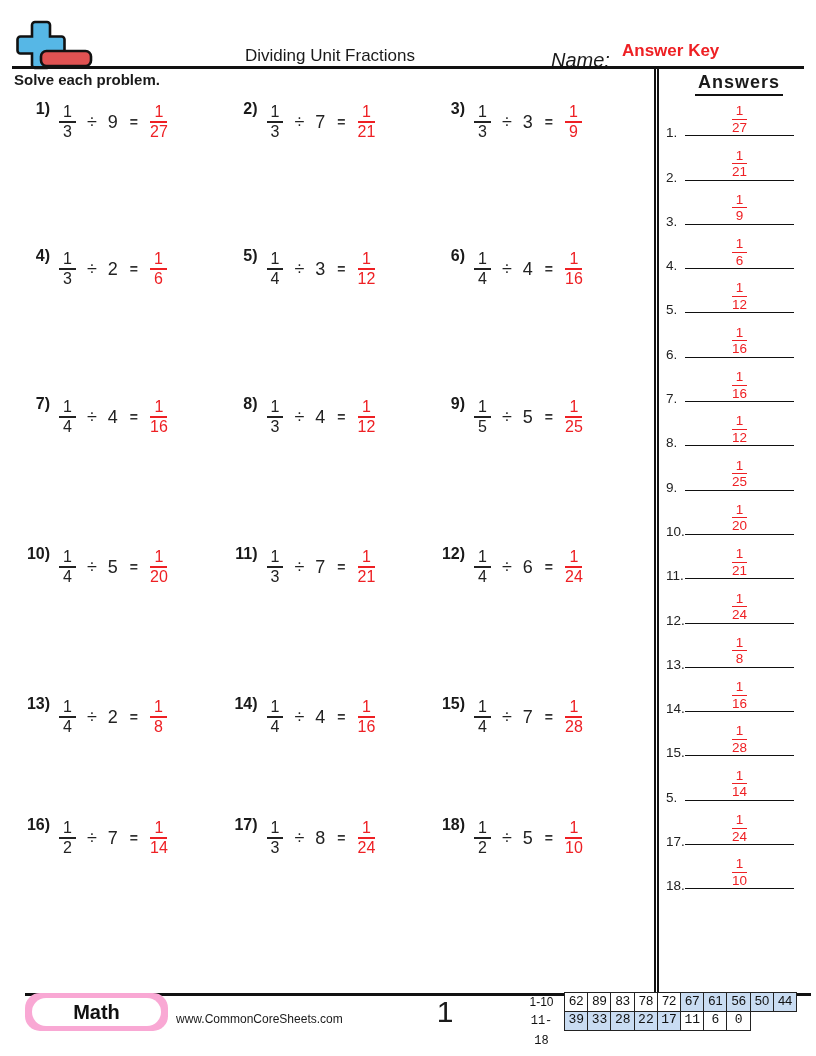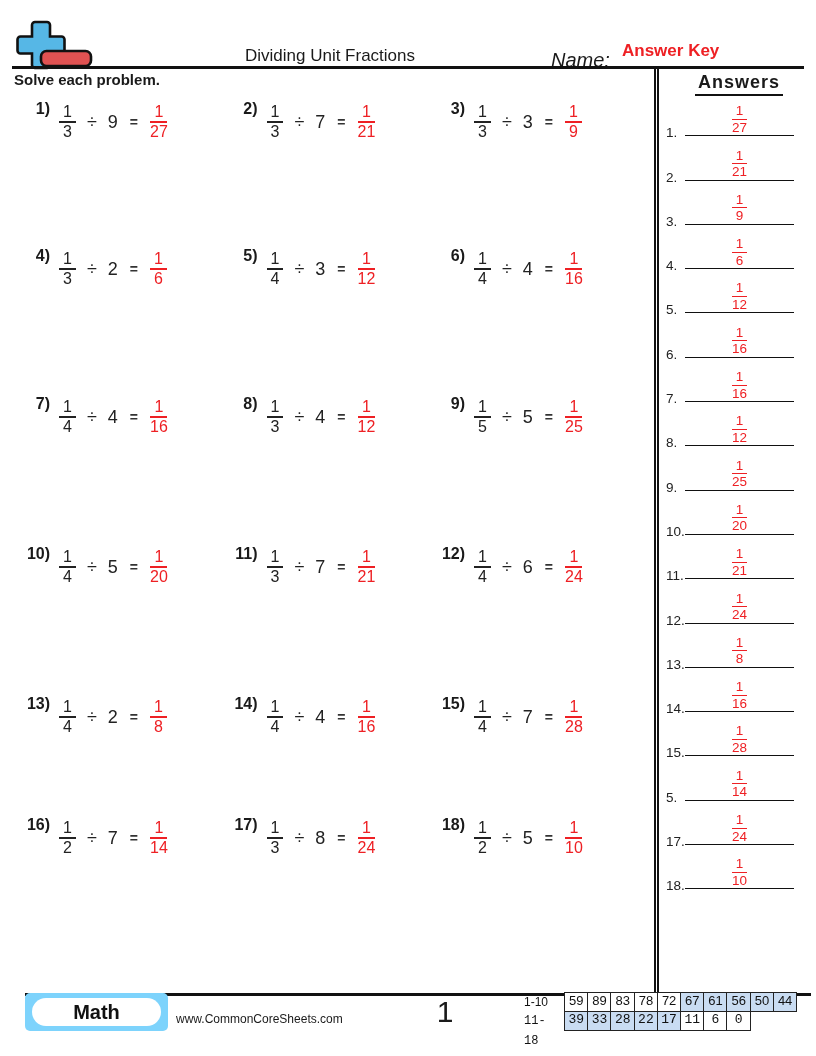--- a/index.html
+++ b/index.html
@@ -36,28 +36,28 @@
   #answers-title-wrap { text-align:left; padding-top:3px; height:30px;padding-left:36px; }
   #answers-title { display:inline-block; font-size:18px; font-weight:bold; border-bottom:2.5px solid #111; padding:0 3px 1px; letter-spacing:1px; }
   .aslot { position:relative; height:44.3px; }
   .alabel { position:absolute; left:7px; bottom:3px; font-size:13.5px; color:#222; }
   .aline { position:absolute; left:26px; right:22px; bottom:7px; border-bottom:1.6px solid #111; }
   .afrac { position:absolute; left:26px; right:22px; bottom:8px; display:flex; flex-direction:column; align-items:center; color:var(--red); font-size:13.5px; line-height:1.15; }
   .afrac .top { border-bottom:1.8px solid currentColor; padding:0 4px; }
 
   
   #footer-line { left:25px; top:993px; width:786px; height:2.5px; background:#111; }
-  #math-badge { left:25px; top:993px; width:143px; height:38px; background:#7dd3fc; border-radius:5px; }
+  #math-badge { left:25px; top:993px; width:143px; height:38px; background:#f9a8d4; border-radius:15px; }
   #math-badge .pill { position:absolute; left:7px; top:5px; right:7px; bottom:5px; background:#fff; border-radius:999px; display:flex; align-items:center; justify-content:center; font-size:20px; font-weight:bold; color:#111; }
   #website { left:176px; top:1012px; font-size:12px; }
   #page-number { left:400px; top:995px; width:90px; text-align:center; font-size:30px; }
   #score-table { left:524px; top:992px; }
   .srow { display:flex; height:20px; }
   .srow + .srow { margin-top:-1.4px;font-family:Liberation Mono, monospace; }
-  .slabel { width:40px; text-align:left; padding-right:5px; font-size:12px; line-height:20px; color:#111; }
+  .slabel { width:40px; text-align:center; padding-right:5px; font-size:12px; line-height:20px; color:#111; }
   .scell { width:24.6px; border:1.4px solid #222; font-size:13px; line-height:16.5px; text-align:center; background:#fff; color:#111; }
   .scell + .scell { margin-left:-1.4px; }
   .scell.hl { background:var(--hl); }
 </style>
 </head>
 <body style="--red: #ee2024; --hl: #c9dcf2;">
 
 <div class="abs" id="logo">
   <svg width="84" height="50" viewBox="0 0 84 50">
     <path d="M19 2 h12 a3 3 0 0 1 3 3 v11.5 h11.5 a3 3 0 0 1 3 3 v11 a3 3 0 0 1 -3 3 H34 V45 a3 3 0 0 1 -3 3 H19 a3 3 0 0 1 -3 -3 V33.5 H4.5 a3 3 0 0 1 -3 -3 v-11 a3 3 0 0 1 3 -3 H16 V5 a3 3 0 0 1 3 -3 z" fill="#56b7e6" stroke="#111" stroke-width="2.6"></path>
@@ -491,21 +491,21 @@
 
 <div class="abs" id="footer-line"></div>
 <div class="abs" id="math-badge">
   <div class="pill">Math</div>
 </div>
 <div class="abs" id="website">www.CommonCoreSheets.com</div>
 <div class="abs" id="page-number">1</div>
 <div class="abs" id="score-table">
     <div class="srow">
       <span class="slabel">1-10</span>
-      <span class="scell">59</span>
+      <span class="scell">62</span>
       <span class="scell">89</span>
       <span class="scell">83</span>
       <span class="scell">78</span>
       <span class="scell">72</span>
       <span class="scell hl">67</span>
       <span class="scell hl">61</span>
       <span class="scell hl">56</span>
       <span class="scell hl">50</span>
       <span class="scell hl">44</span>
     </div>

